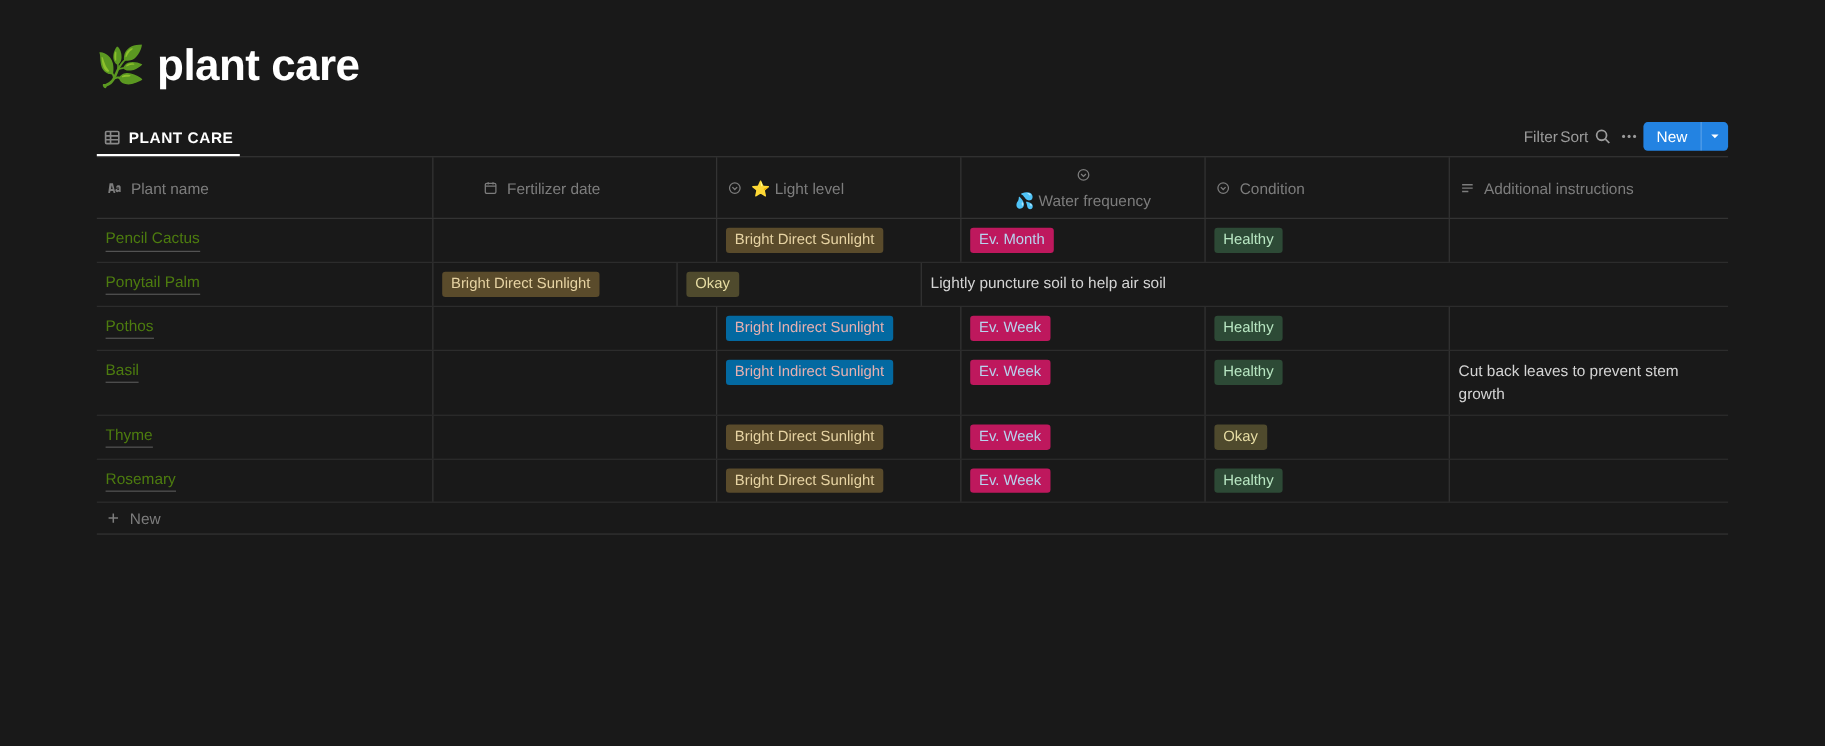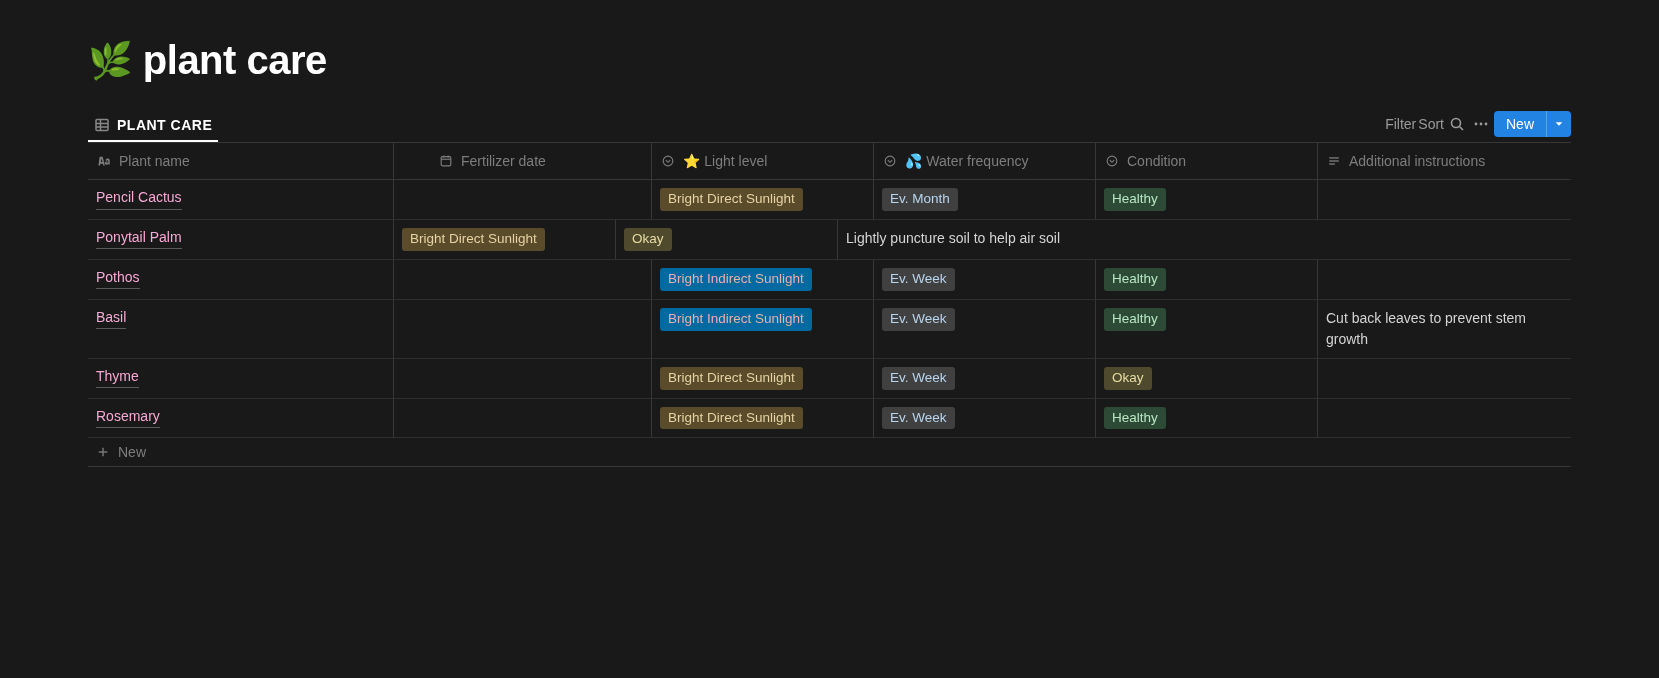--- a/index.html
+++ b/index.html
@@ -98,61 +98,61 @@
       display: flex;
       align-items: center;
       border-right: 1px solid #373737;
       padding: 8px 8px;
       min-height: 36px;
     }
     .col:last-child { border-right: none; align-items: center; }
     .col-name  { width: 306px; }
     .col-fert  { width: 222px; margin-left: 36px; }
     .col-light { width: 222px; }
-    .col-water { width: 222px; }
+    .col-water { width: 222px; flex-direction: column; }
     .col-cond  { width: 222px; }
     .col-instr { flex: 1; min-width: 250px; }
 
     .header-row .col {
       color: #7d7d7d;
       font-size: 14px;
       gap: 7px;
     }
     .header-icon {
       width: 16px; height: 16px;
       display:inline-flex; align-items:center; justify-content:center;
       color:#7d7d7d;
     }
 
     .data-row {
       display: flex;
       border-bottom: 1px solid #2f2f2f;
     }
     .data-row .col { align-items: flex-start; padding: 8px 8px; }
     .plant-name {
-      color: #f9a8d4;
+      color: #4d7c0f;
       font-weight: 500;
       border-bottom: 1px solid #5a5a5a;
       padding-bottom: 1px;
       line-height: 1.4;
       cursor: pointer;
     }
 
     .tag {
       display: inline-flex;
       align-items: center;
       padding: 2px 8px;
       border-radius: 3px;
       font-size: 13.5px;
       line-height: 1.4;
       white-space: nowrap;
     }
     .tag-direct   { background: #5a4b2b; color: #e6d3a3; }
     .tag-indirect { background: #0369a1; color: #e6b0b0; }
-    .tag-water    { background: #404040; color: #b8d4ef; }
+    .tag-water    { background: #be185d; color: #b8d4ef; }
     .tag-healthy  { background: #2d4a36; color: #b8e6c2; }
     .tag-okay     { background: #4f4a2d; color: #e6dca3; }
 
     .instructions {
       color: #d4d4d4;
       font-size: 14px;
       line-height: 1.5;
     }
     .fert-text {
       color: #d4d4d4;

